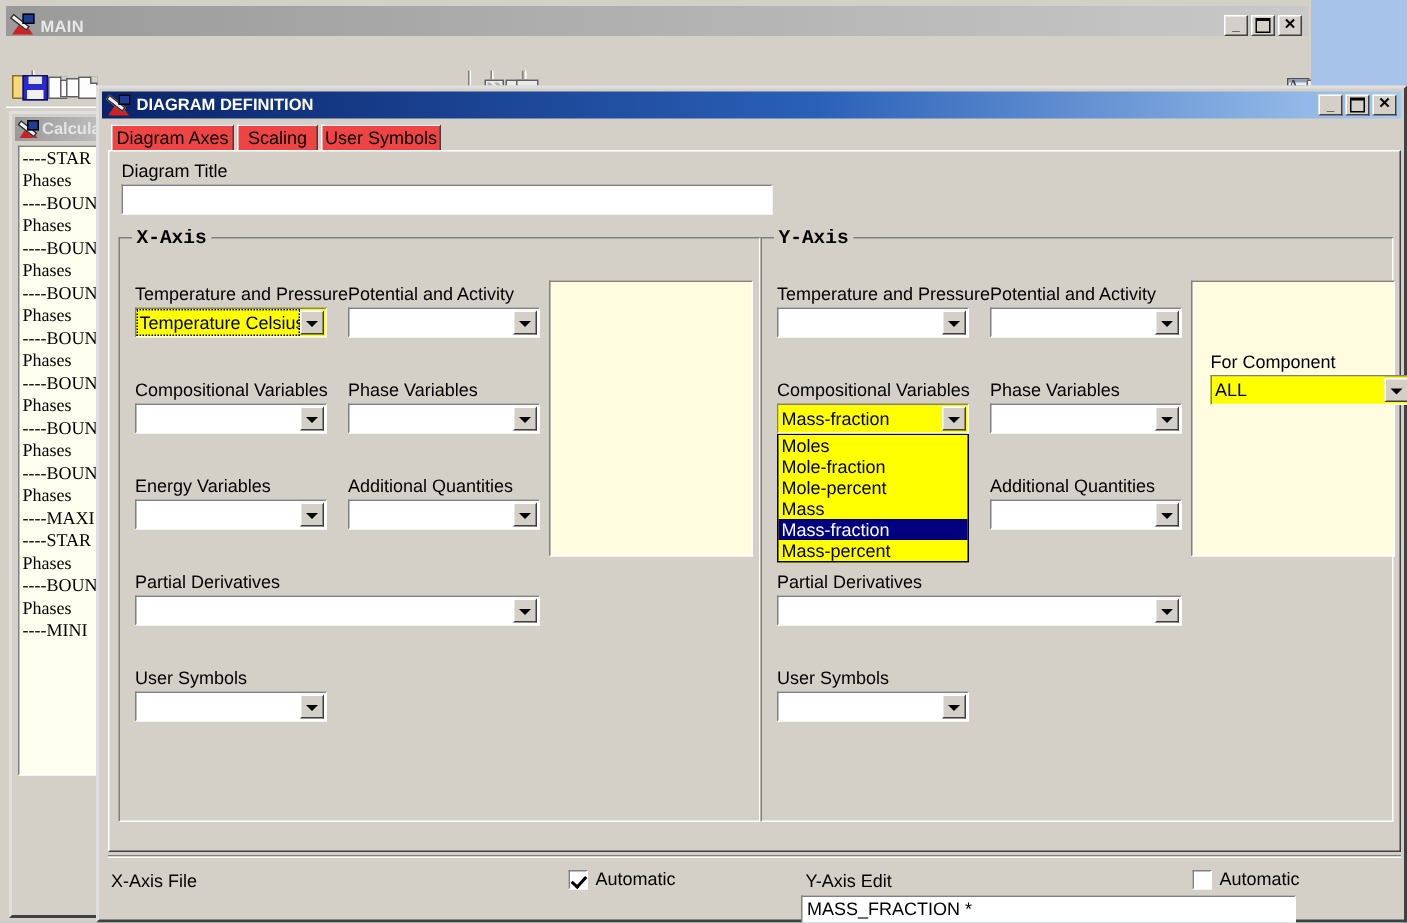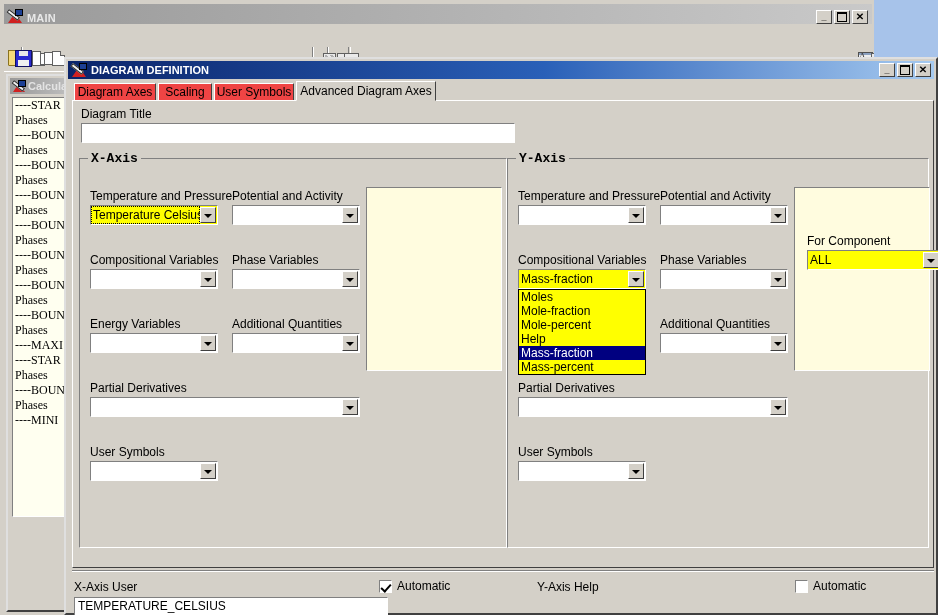--- a/index.html
+++ b/index.html
@@ -411,21 +411,20 @@
         <span class="winbtn close">
             <span class="gl">✕</span>
           </span>
       </span>
     </div>
 
     <div id="tabstrip">
       <div class="tab" style="left:0px;   width:82px;">Diagram Axes</div>
       <div class="tab" style="left:84px;  width:54px;">Scaling</div>
       <div class="tab" style="left:140px; width:80px;">User Symbols</div>
-      <div class="tab active" style="left:222px; width:140px;">Advanced Diagram Axes</div>
     </div>
 
     <div id="tab-body">
 
       <span class="lbl" style="left:8px; top:6px;text-align:right;">Diagram Title</span>
       <div class="textfield" style="left:8px; top:22px; width:434px; height:20px;"></div>
 
       <div class="groupbox" style="left:6px; top:57px; width:428px; height:390px;">
         <span class="gtitle">X-Axis</span>
 
@@ -498,21 +497,21 @@
         <span class="lbl" style="left:10px; top:94px;">Compositional Variables</span>
         <div class="combo yellow" style="left:10px; top:110px; width:128px; z-index:41;">
           <span class="cval">Mass-fraction</span>
           <span class="carrow"></span>
         </div>
 
         <div class="dropdown" style="left:10px; top:130px; width:128px;">
           <div class="opt">Moles</div>
           <div class="opt">Mole-fraction</div>
           <div class="opt">Mole-percent</div>
-          <div class="opt">Help</div>
+          <div class="opt">Mass</div>
           <div class="opt sel">Mass-fraction</div>
           <div class="opt">Mass-percent</div>
         </div>
 
         <span class="lbl" style="left:152px; top:94px;">Phase Variables</span>
         <div class="combo" style="left:152px; top:110px; width:128px;">
           <span class="cval"></span>
           <span class="carrow"></span>
         </div>
 
@@ -540,27 +539,27 @@
             <span class="cval">ALL</span>
             <span class="carrow"></span>
           </div>
         </div>
       </div>
 
     </div>
 
     <div class="hsep" style="left:6px; top:511px; width:862px;"></div>
 
-    <span class="lbl" style="left:8px; top:521px;">X-Axis User</span>
+    <span class="lbl" style="left:8px; top:521px;">X-Axis File</span>
     <div class="checkbox" style="left:313px; top:520px;">
       <span class="box checked"></span>
       <span class="clabel">Automatic</span>
     </div>
-    <div class="textfield" style="left:8px; top:538px; width:314px; height:19px;">TEMPERATURE_CELSIUS</div>
-
-    <span class="lbl" style="left:471px; top:521px;">Y-Axis Help</span>
+
+    <span class="lbl" style="left:471px; top:521px;">Y-Axis Edit</span>
     <div class="checkbox" style="left:729px; top:520px;">
       <span class="box"></span>
       <span class="clabel">Automatic</span>
     </div>
+    <div class="textfield" style="left:468px; top:538px; width:330px; height:19px;">MASS_FRACTION *</div>
 
   </div>
 </div>
 
 </body></html>

